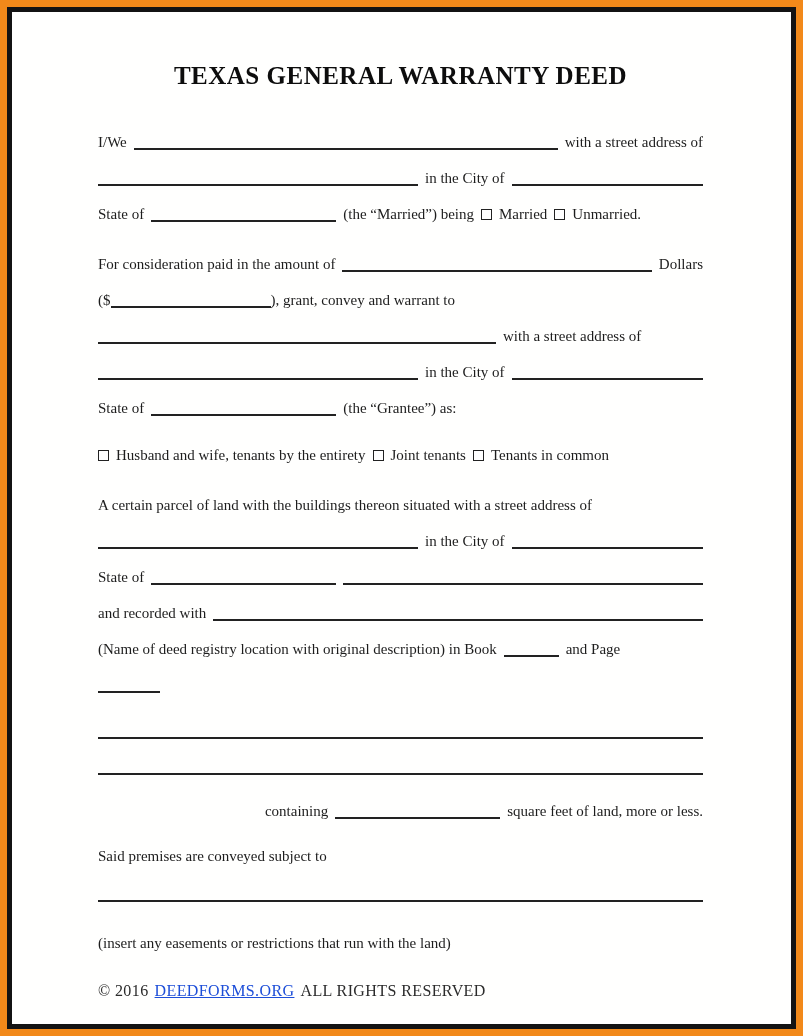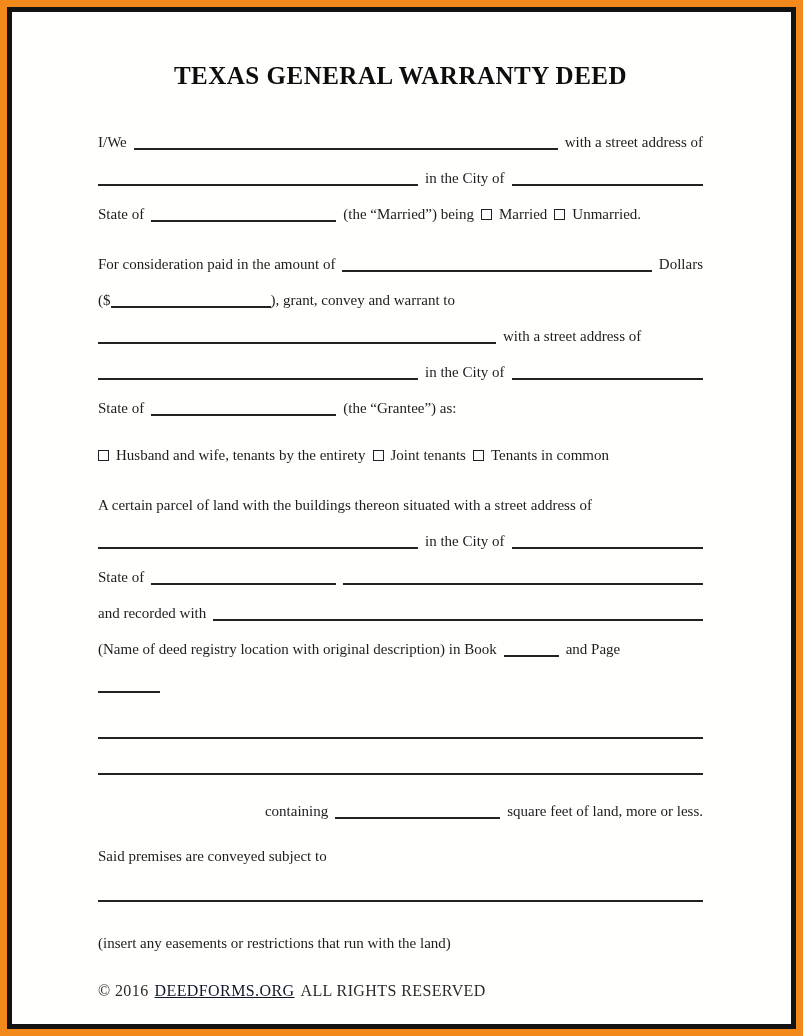--- a/index.html
+++ b/index.html
@@ -66,21 +66,21 @@
     margin-top: 24px;
     display: flex;
     align-items: baseline;
     gap: 6px;
     font-size: 16px;
     letter-spacing: 0.4px;
     color: #2b2b2b;
     white-space: pre;
   }
   a.site-link {
-    color: #0f172a;
+    color: #1d4ed8;
     text-decoration: underline;
     cursor: pointer;
   }
 </style>
 </head>
 <body>
 
 <div class="page">
   <div class="inner">
 

